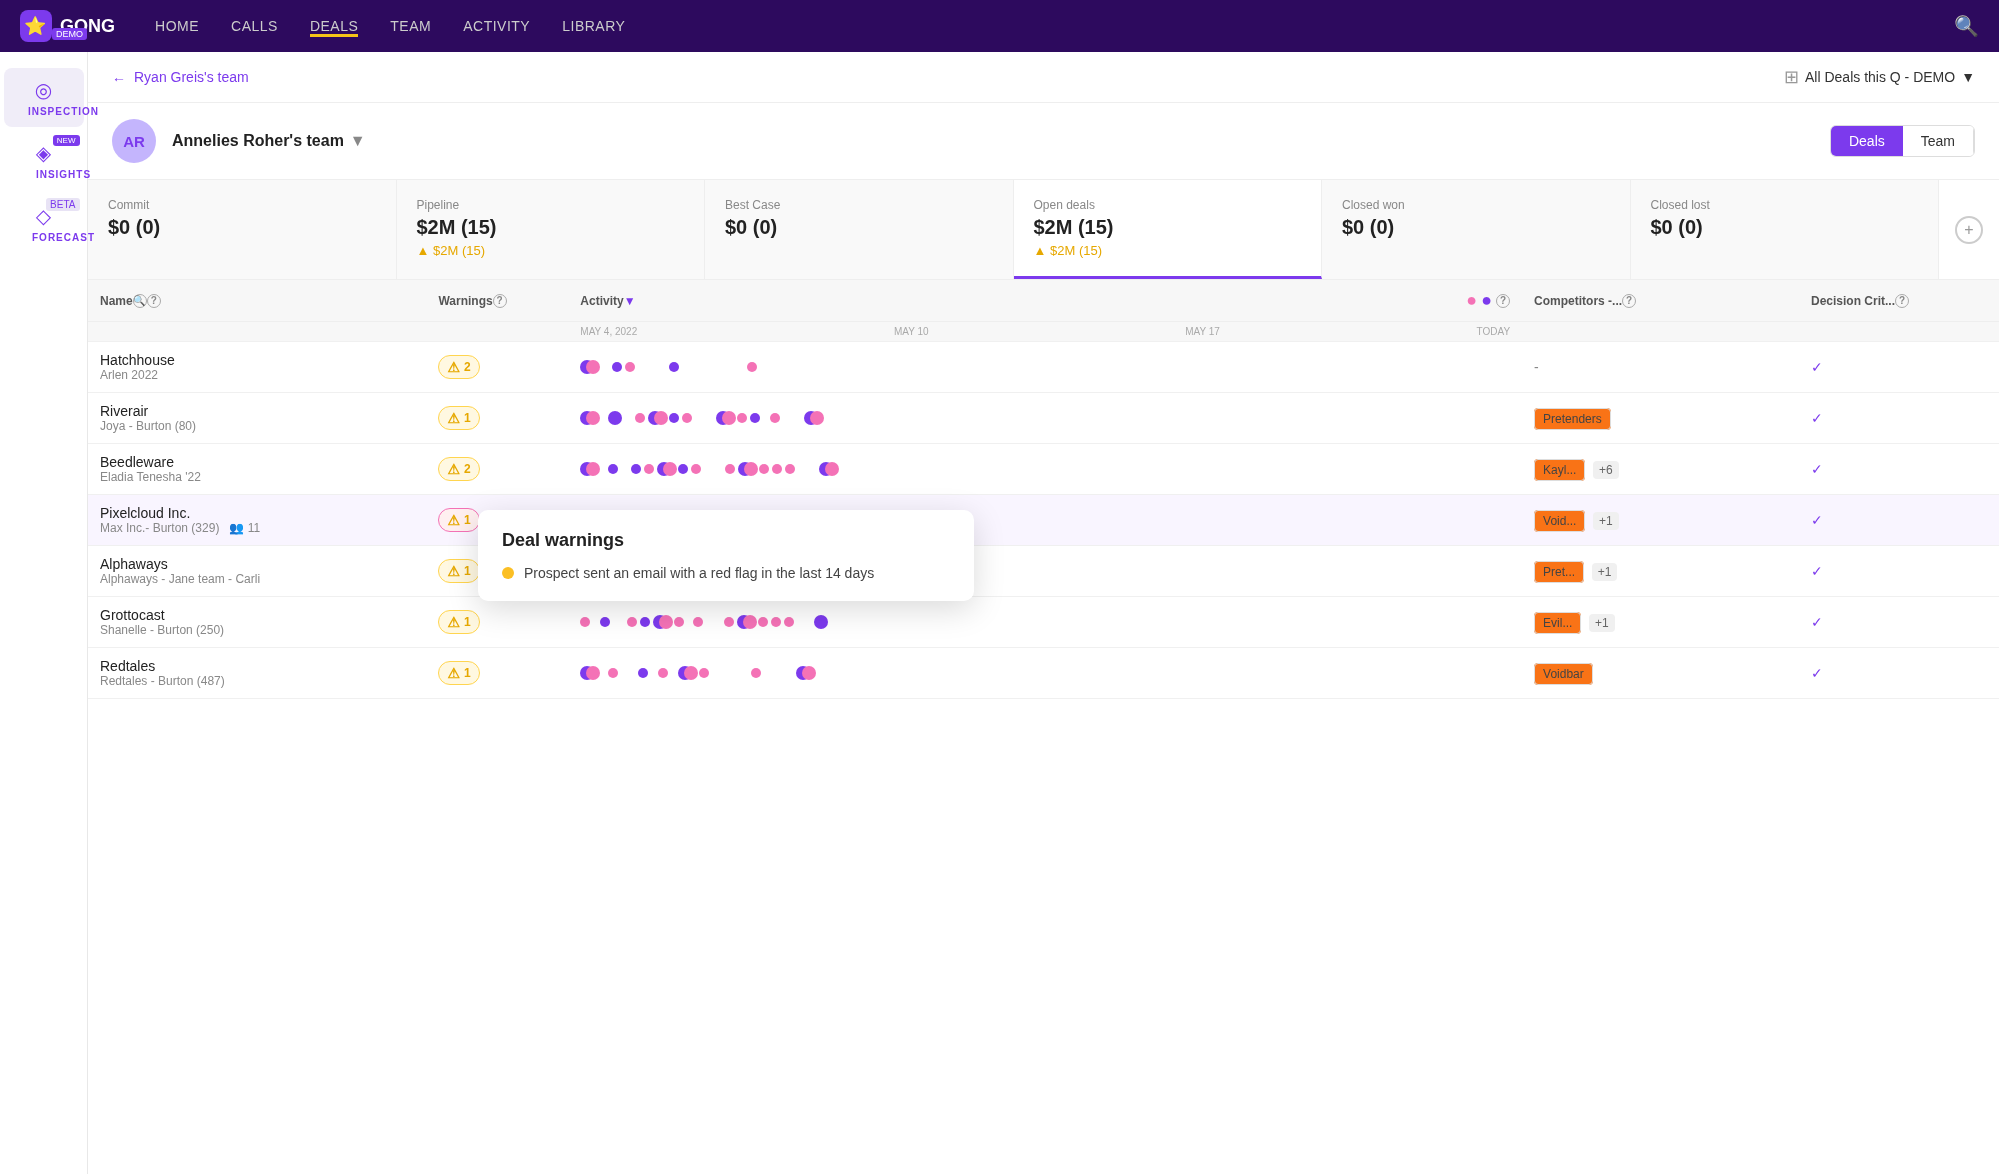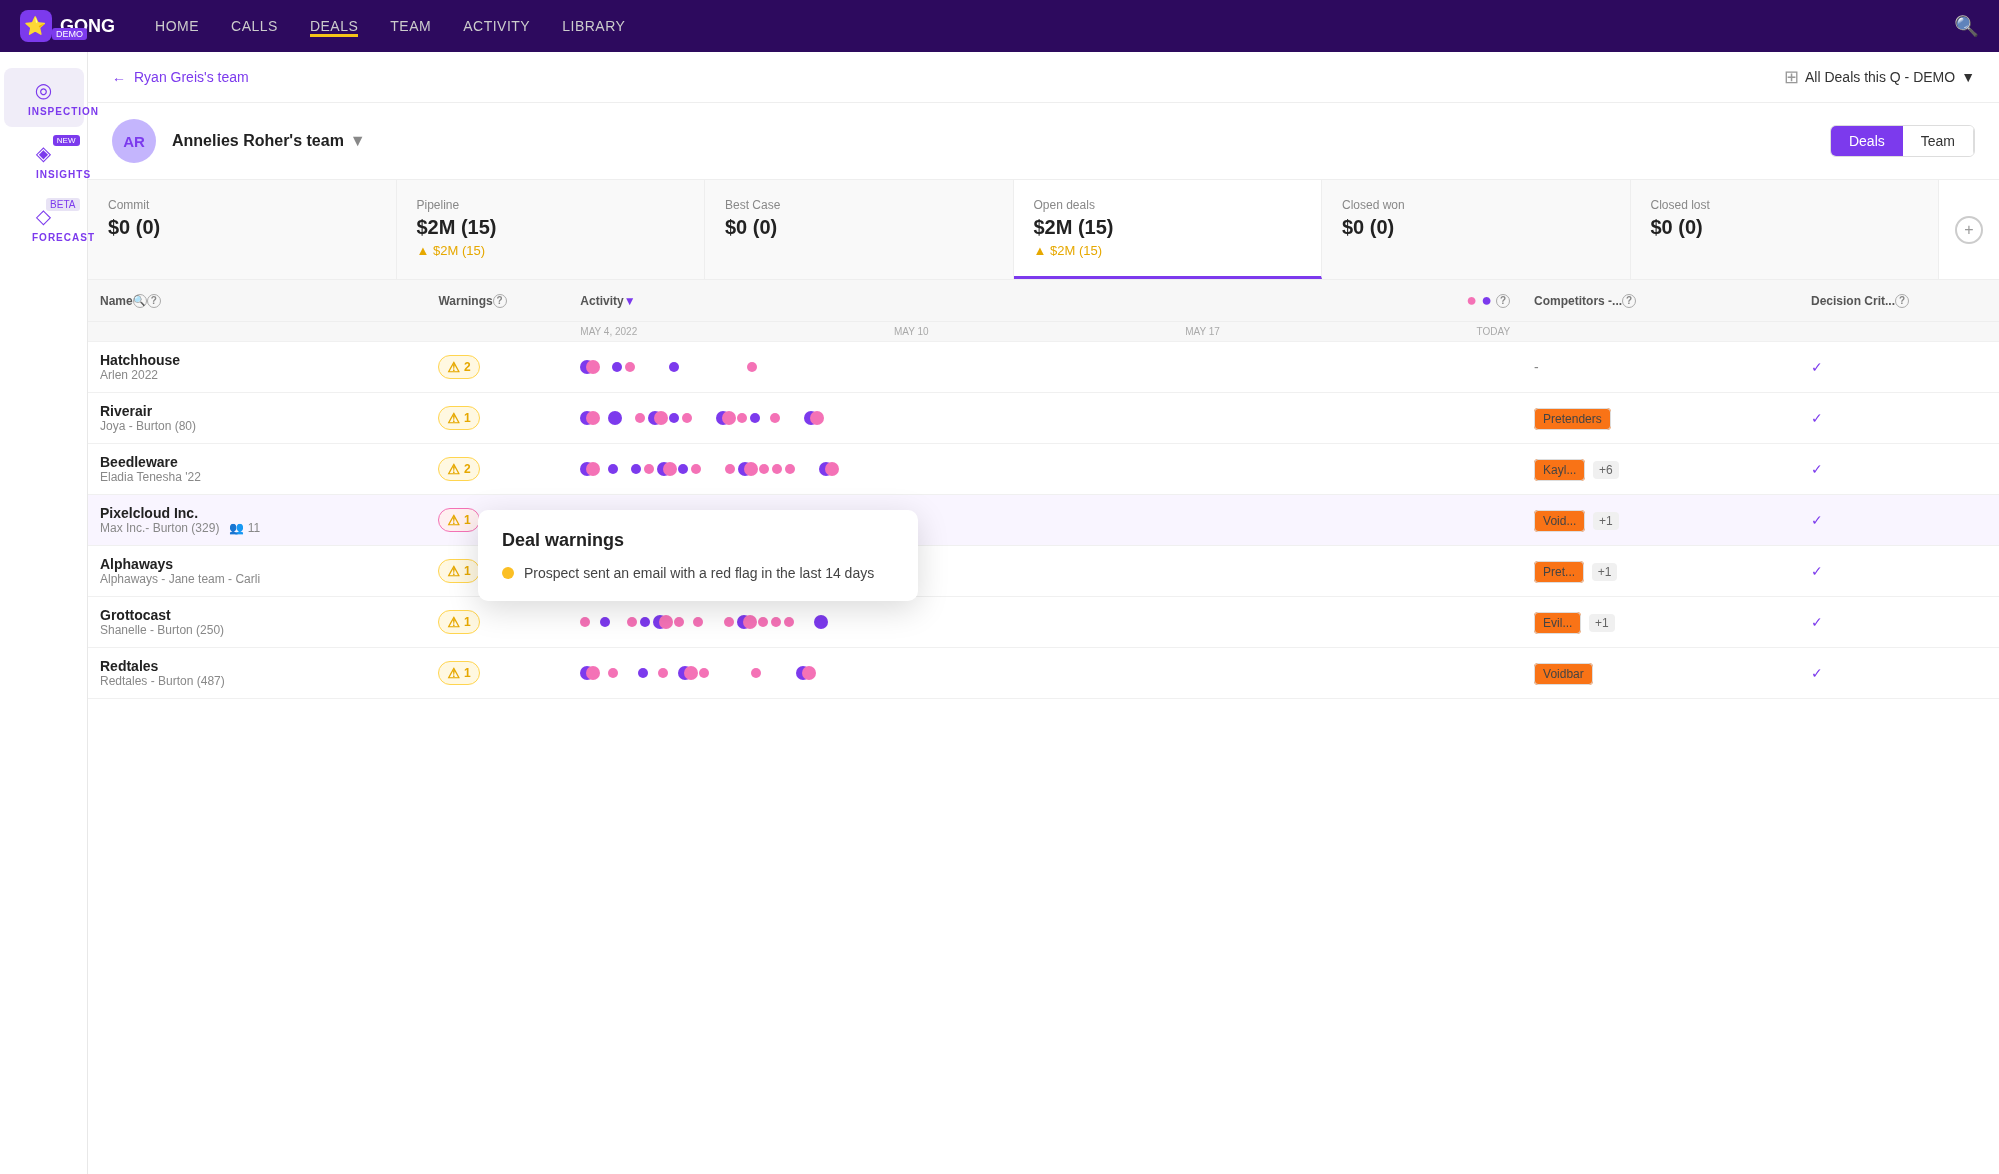--- a/index.html
+++ b/index.html
@@ -218,21 +218,21 @@
       font-weight: 600;
       color: #555;
       font-size: 12px;
       white-space: nowrap;
     }
     .deals-table td {
       padding: 10px 12px;
       border-bottom: 1px solid #f0f0f0;
       vertical-align: middle;
     }
-    .deal-name { font-weight: 700; color: #222; font-size: 14px; }
+    .deal-name { font-weight: 400; color: #222; font-size: 14px; }
     .deal-sub { color: #888; font-size: 12px; }
     .warning-badge {
       display: inline-flex;
       align-items: center;
       gap: 4px;
       background: #fff8e1;
       border: 1px solid #ffd54f;
       border-radius: 12px;
       padding: 3px 8px;
       font-size: 12px;
@@ -290,21 +290,21 @@
 
     
     .deal-warnings-popup {
       position: absolute;
       top: 230px;
       left: 390px;
       background: white;
       border-radius: 10px;
       box-shadow: 0 8px 32px rgba(0,0,0,0.15);
       padding: 20px 24px;
-      width: 440px;
+      width: 496px;
       z-index: 100;
     }
     .popup-title {
       font-size: 18px;
       font-weight: 700;
       color: #222;
       margin-bottom: 14px;
     }
     .popup-item {
       display: flex;

